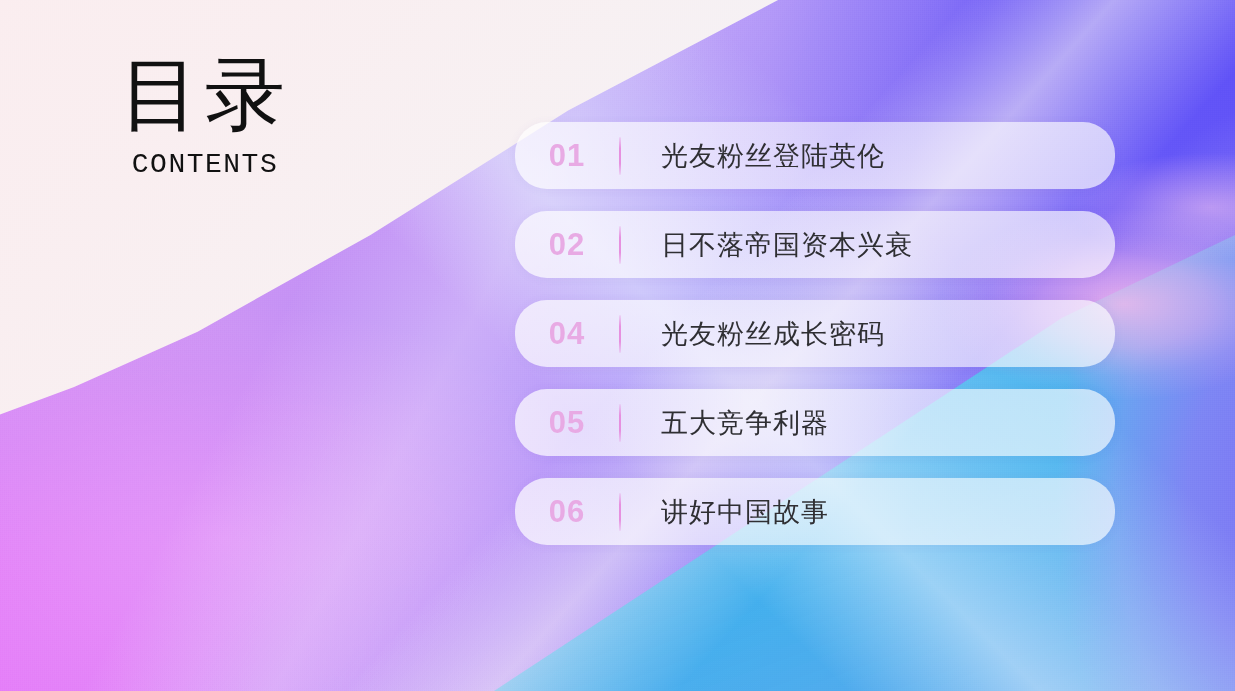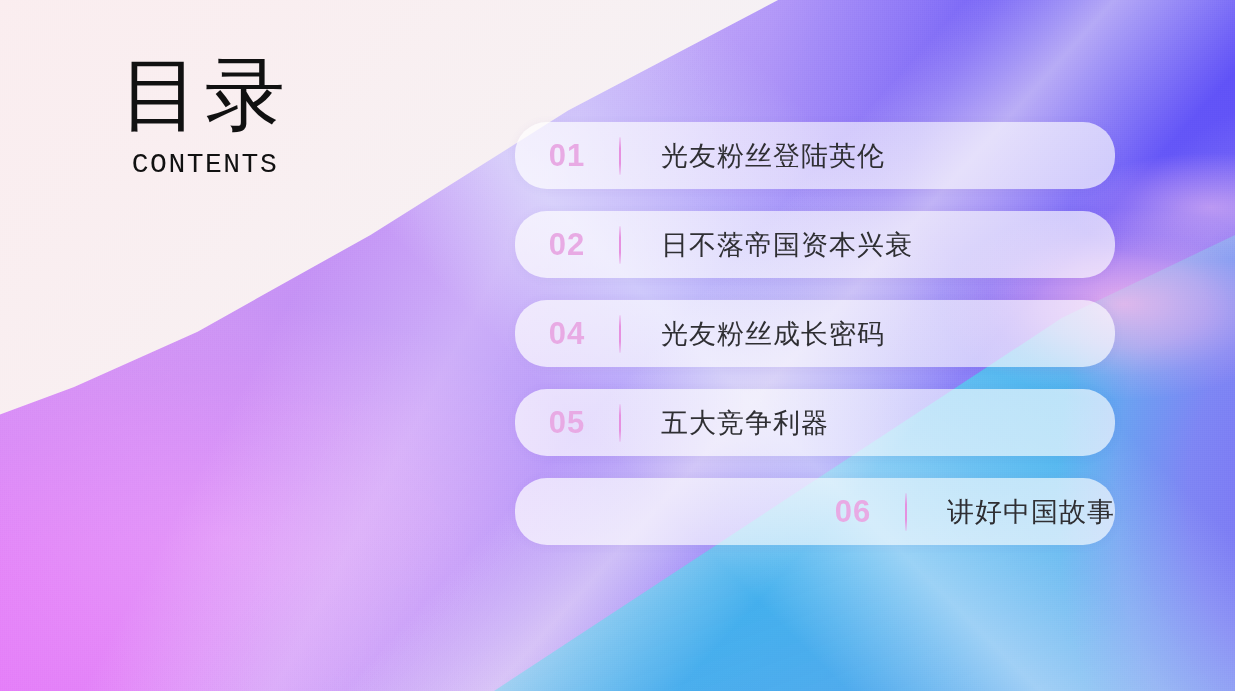--- a/index.html
+++ b/index.html
@@ -217,21 +217,20 @@
       linear-gradient(100deg,
         rgba(255,255,255,0.70) 0%,
         rgba(255,255,255,0.62) 34%,
         rgba(255,255,255,0.58) 66%,
         rgba(255,255,255,0.66) 100%);
     box-shadow: 0 1px 10px rgba(110,90,190,0.07);
     overflow: hidden;
   }
   .toc-item:last-child {
     margin-bottom: 0;
-    justify-content: flex-end;
   }
   .toc-num {
     width: 104px;
     flex: 0 0 104px;
     text-align: center;
     font-family: "Liberation Sans", sans-serif;
     font-size: 31px;
     font-weight: 700;
     color: #e8aae4;
     letter-spacing: 1px;

